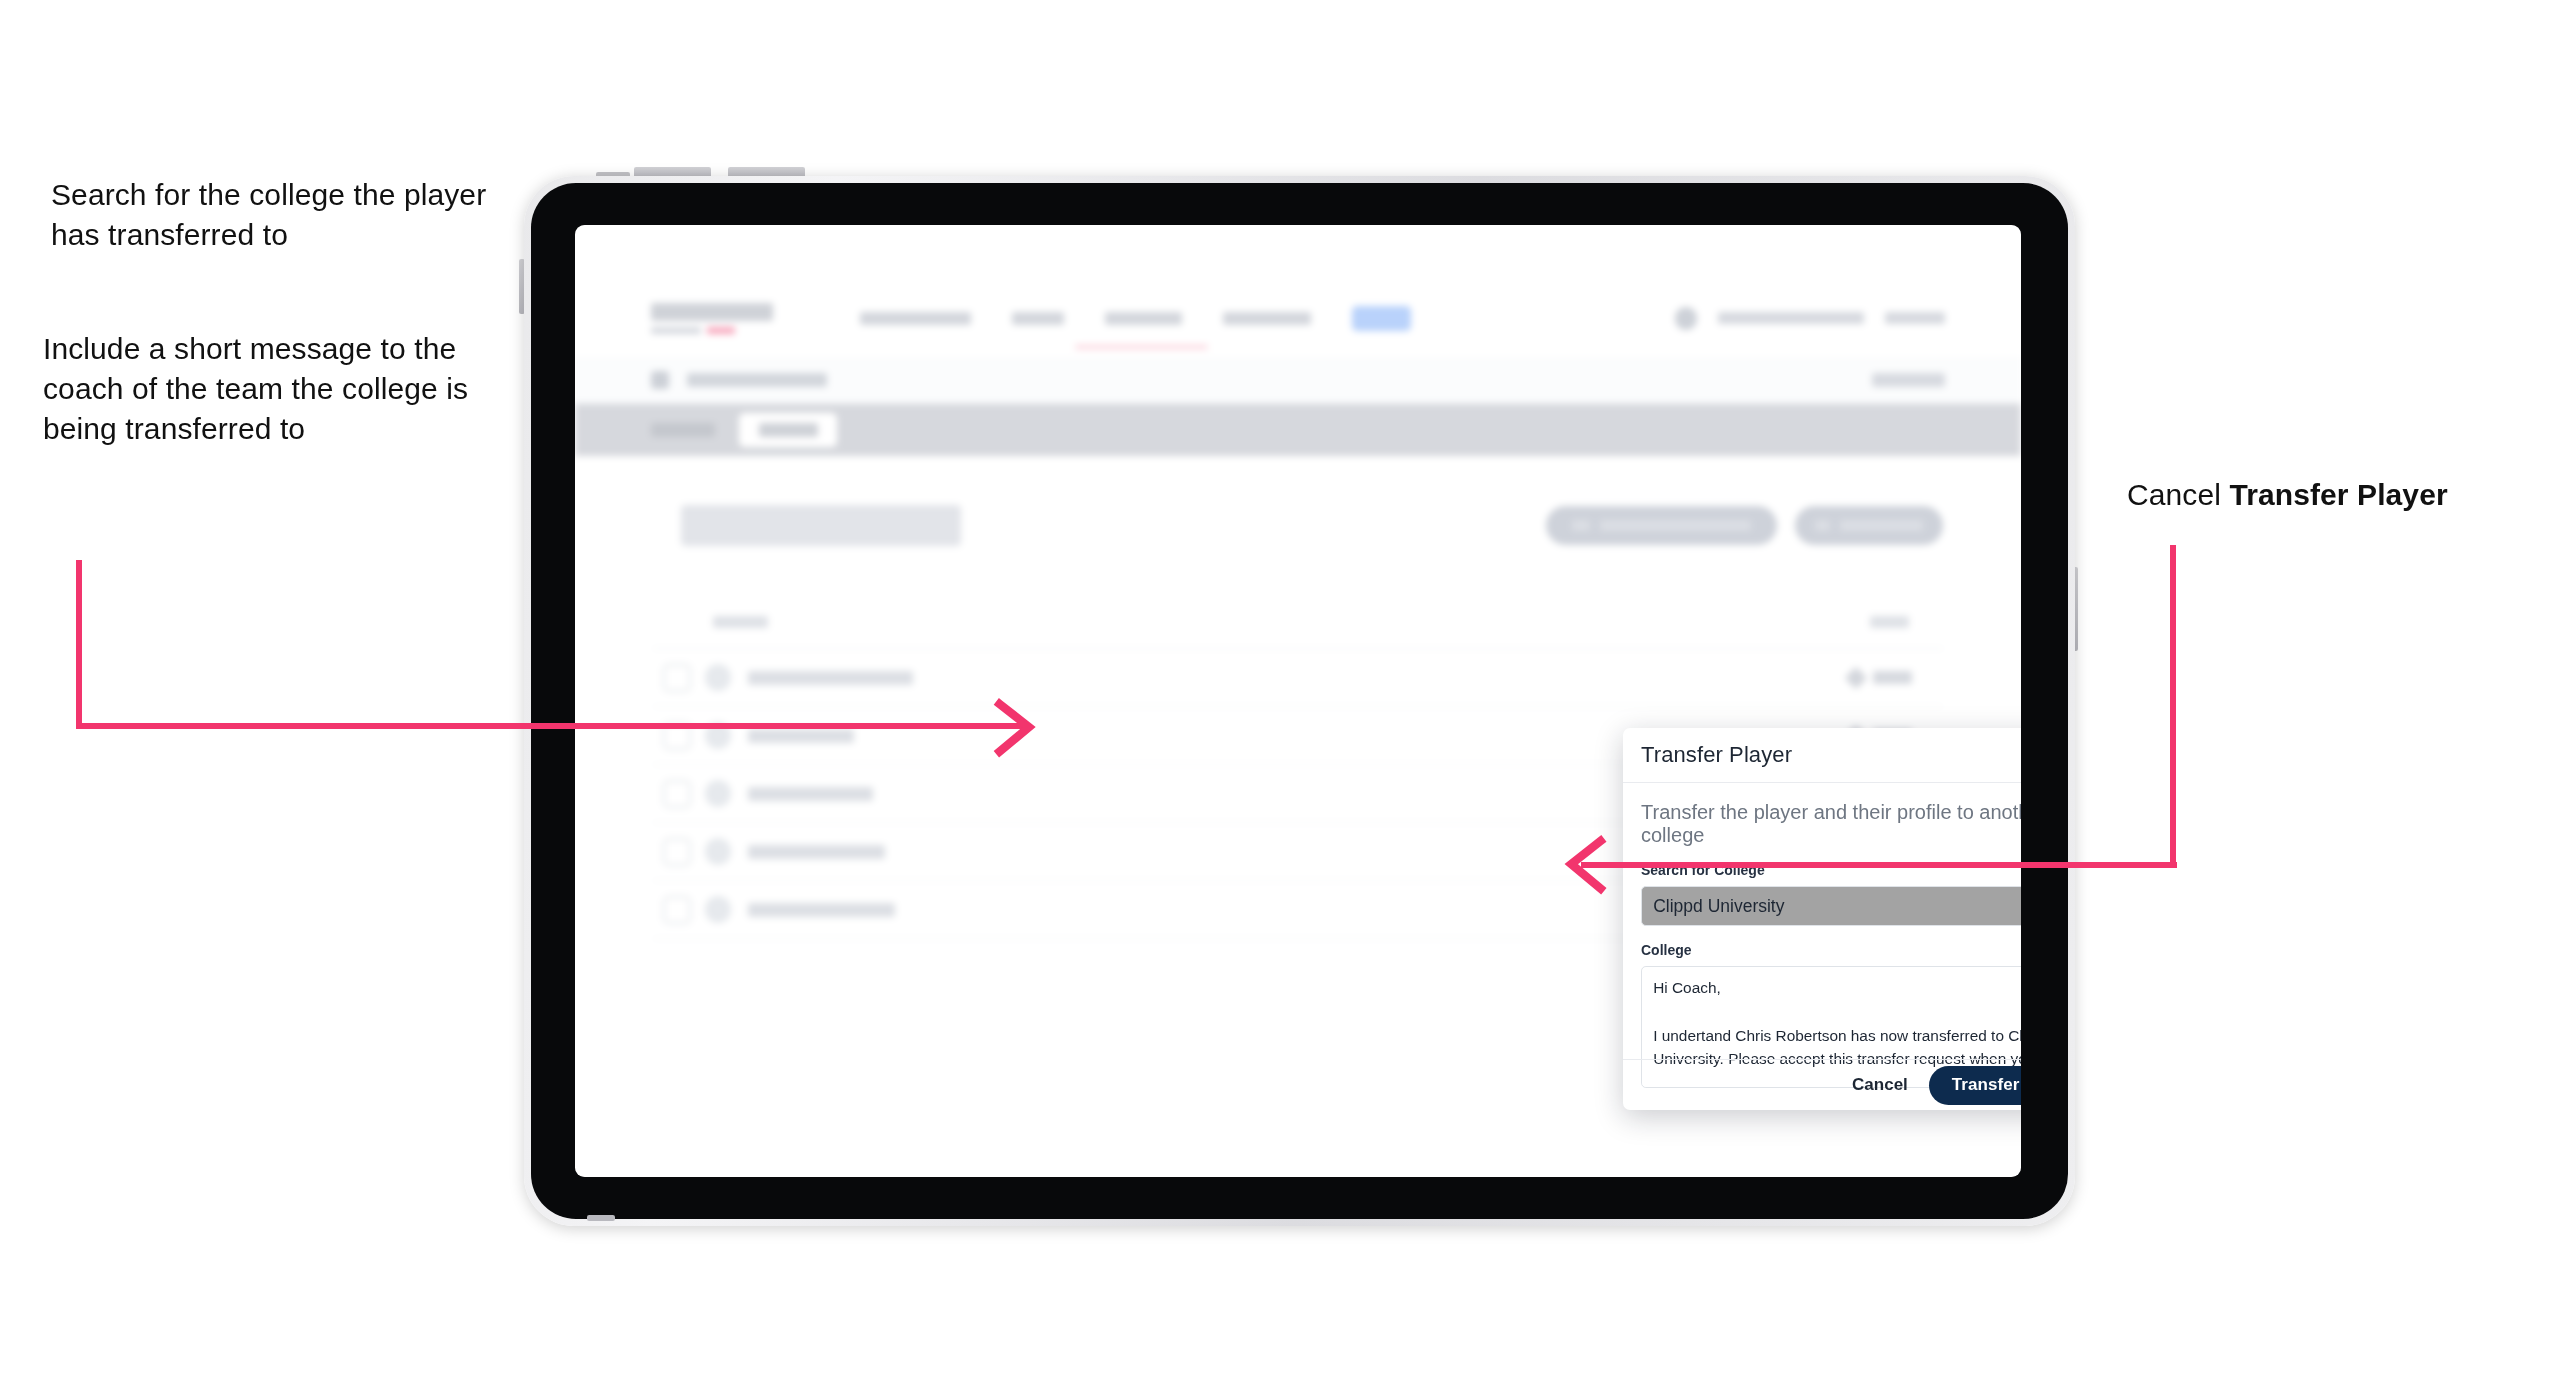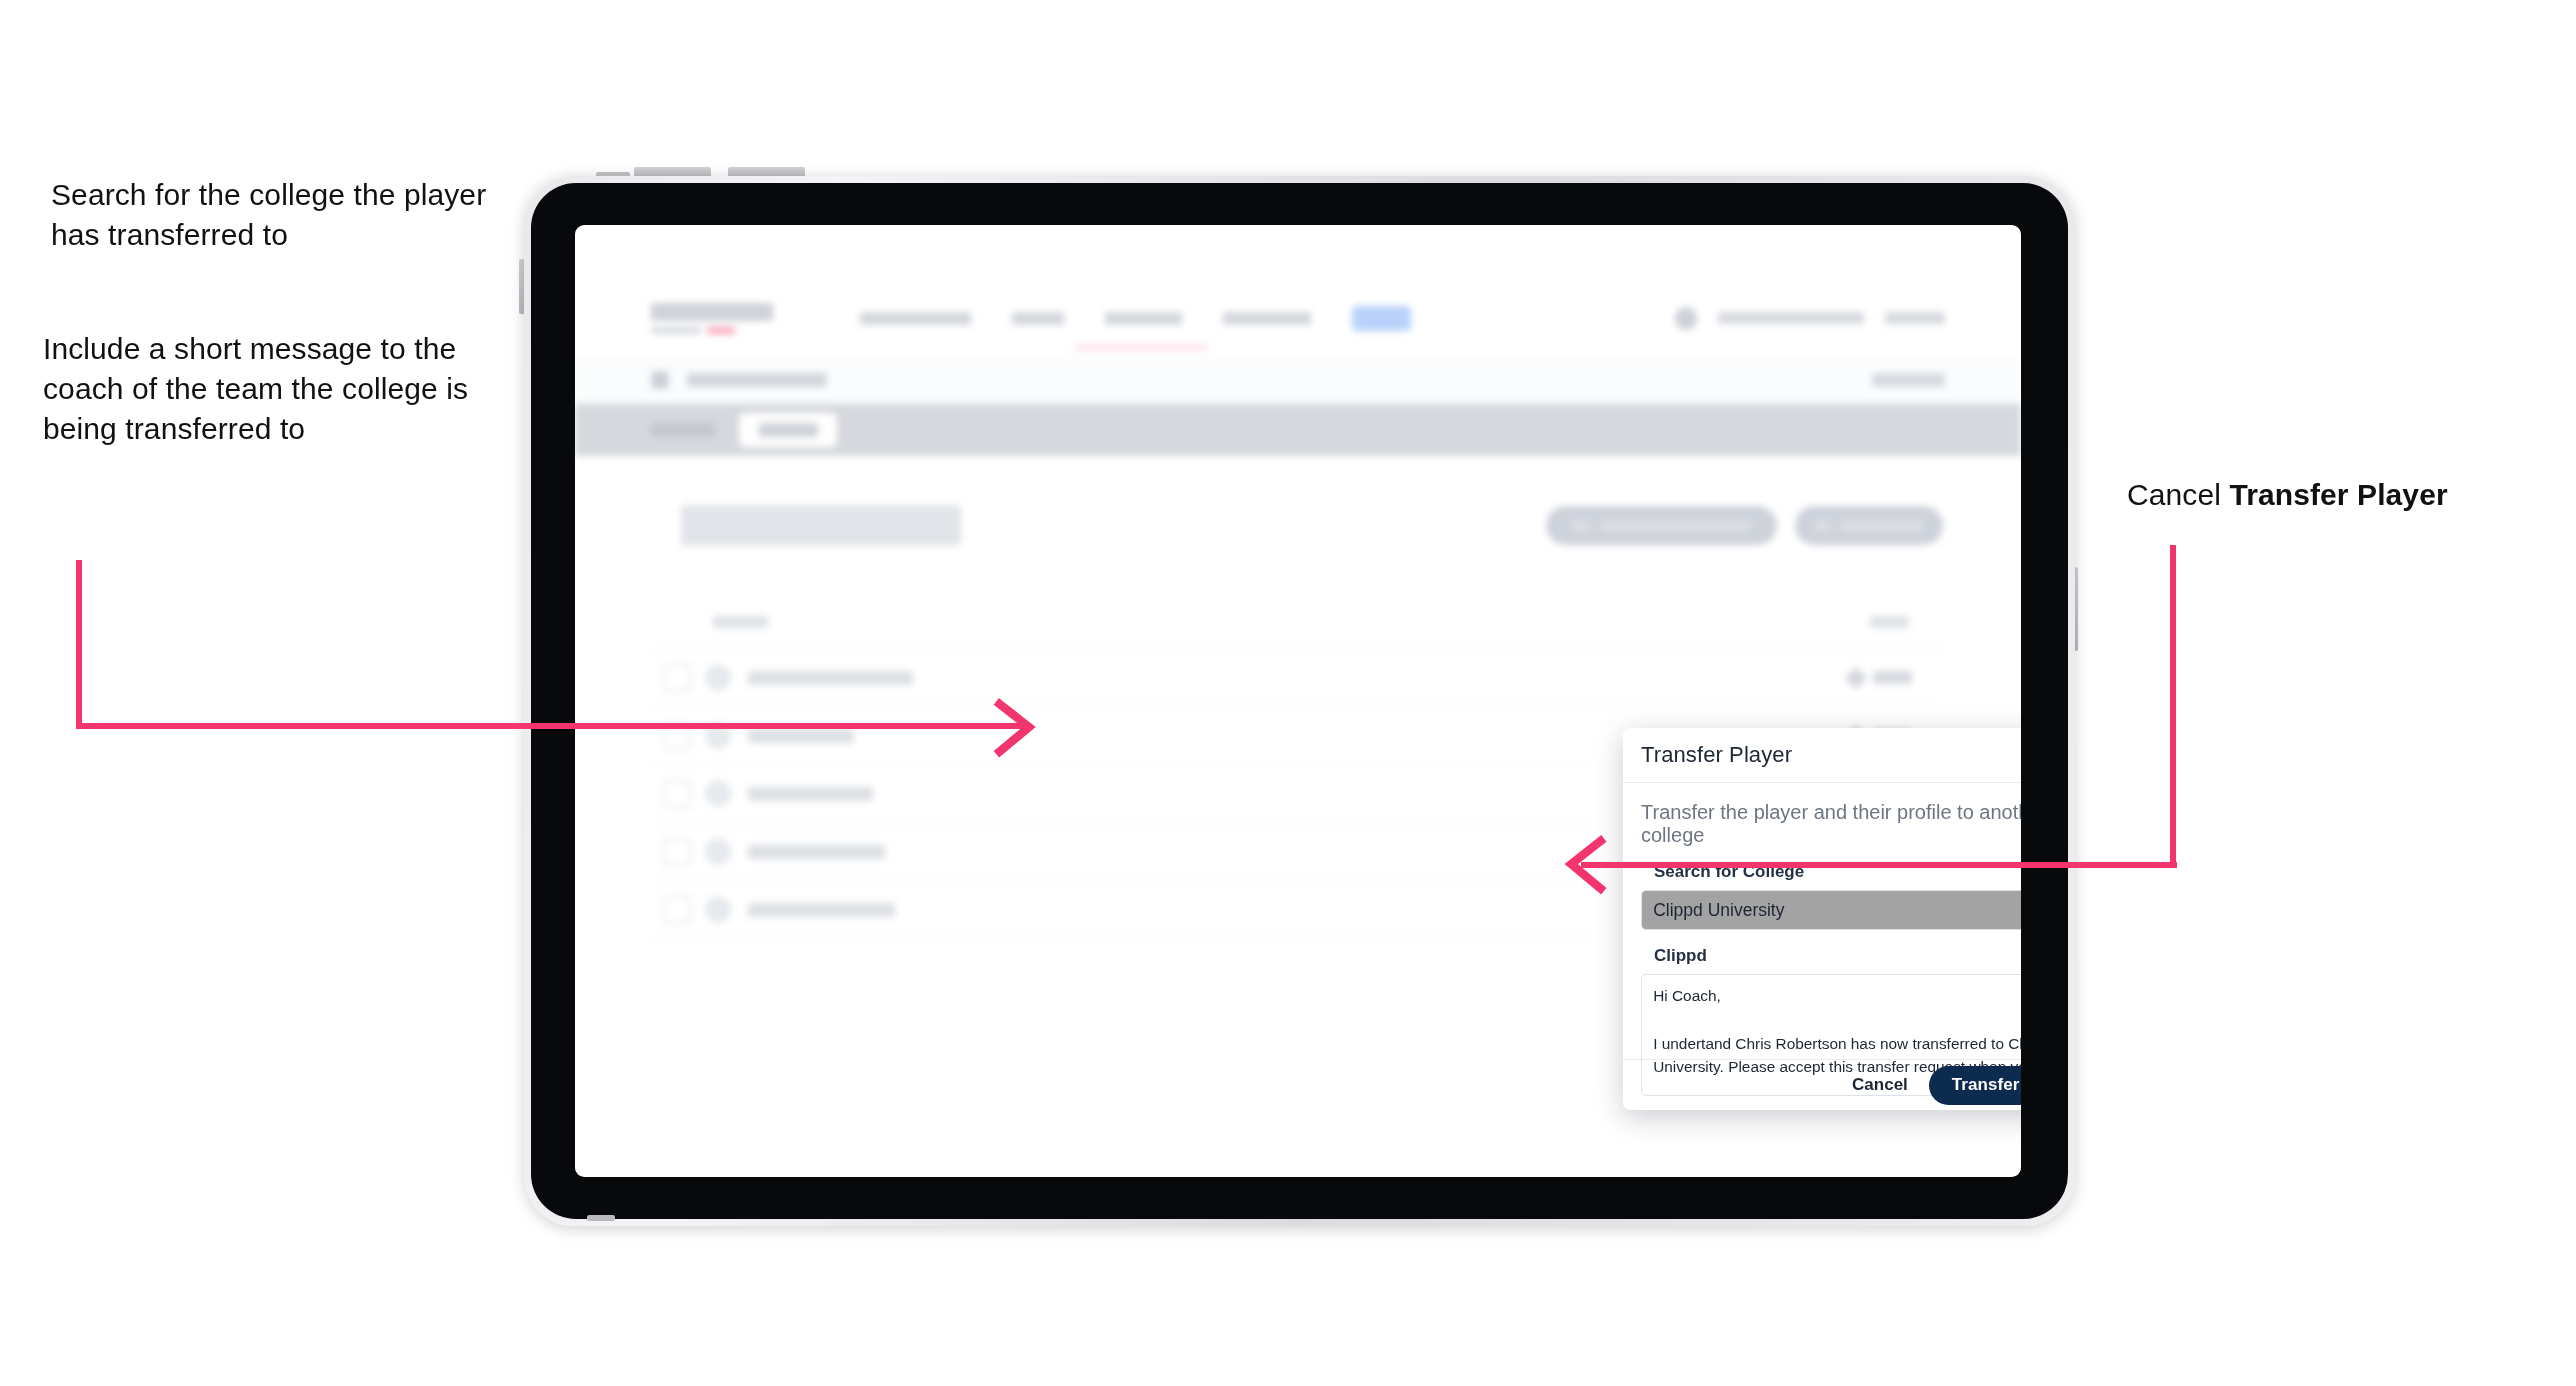--- a/index.html
+++ b/index.html
@@ -131,21 +131,21 @@
     font-family:"Liberation Sans", sans-serif;
     overflow:hidden;
   }
   #modal-head{
     height:55px;border-bottom:0.7px solid #e9ebef;
     display:flex;align-items:center;padding:0 18px;box-sizing:border-box;
   }
   #modal-title{font-size:22px;color:#1d2633;font-weight:400;letter-spacing:0.1px;}
   #modal-body{padding:18px 18px 9.8px 18px;box-sizing:border-box;}
   #modal-desc{font-size:20px;color:#6e7682;margin-bottom:15.4px;}
-  .field-label{font-size:17px;color:#263142;font-weight:bold;margin-bottom:7.7px;margin-left:13px;}
+  .field-label{font-size:14px;color:#263142;font-weight:bold;margin-bottom:7.7px;}
   #college-input{
     width:100%;height:40px;box-sizing:border-box;
     border:0.7px solid #dfe3e8;border-radius:4.9px;
     padding:0 11.2px;font-size:17.5px;color:#1d2633;
     font-family:"Liberation Sans", sans-serif;background:#a3a3a3;
     outline:none;
   }
   #message-label{margin-top:16px;}
   #message-input{
     width:100%;height:122px;box-sizing:border-box;
@@ -294,21 +294,21 @@
 
   <div id="modal">
     <div id="modal-head">
       <div id="modal-title">Transfer Player</div>
 
     </div>
     <div id="modal-body">
       <div id="modal-desc">Transfer the player and their profile to another college</div>
       <div class="field-label">Search for College</div>
       <input id="college-input" type="text" value="Clippd University" style="">
-      <div class="field-label" id="message-label">Clippd</div>
+      <div class="field-label" id="message-label">College</div>
       <textarea id="message-input" placeholder="Message" style="">Hi Coach,
 
 I undertand Chris Robertson has now transferred to Clippd University. Please accept this transfer request when you can.</textarea>
     </div>
     <div id="modal-foot">
       <button id="cancel-btn">Cancel</button>
       <button id="transfer-btn">Transfer Player</button>
     </div>
   </div>
 </div>

